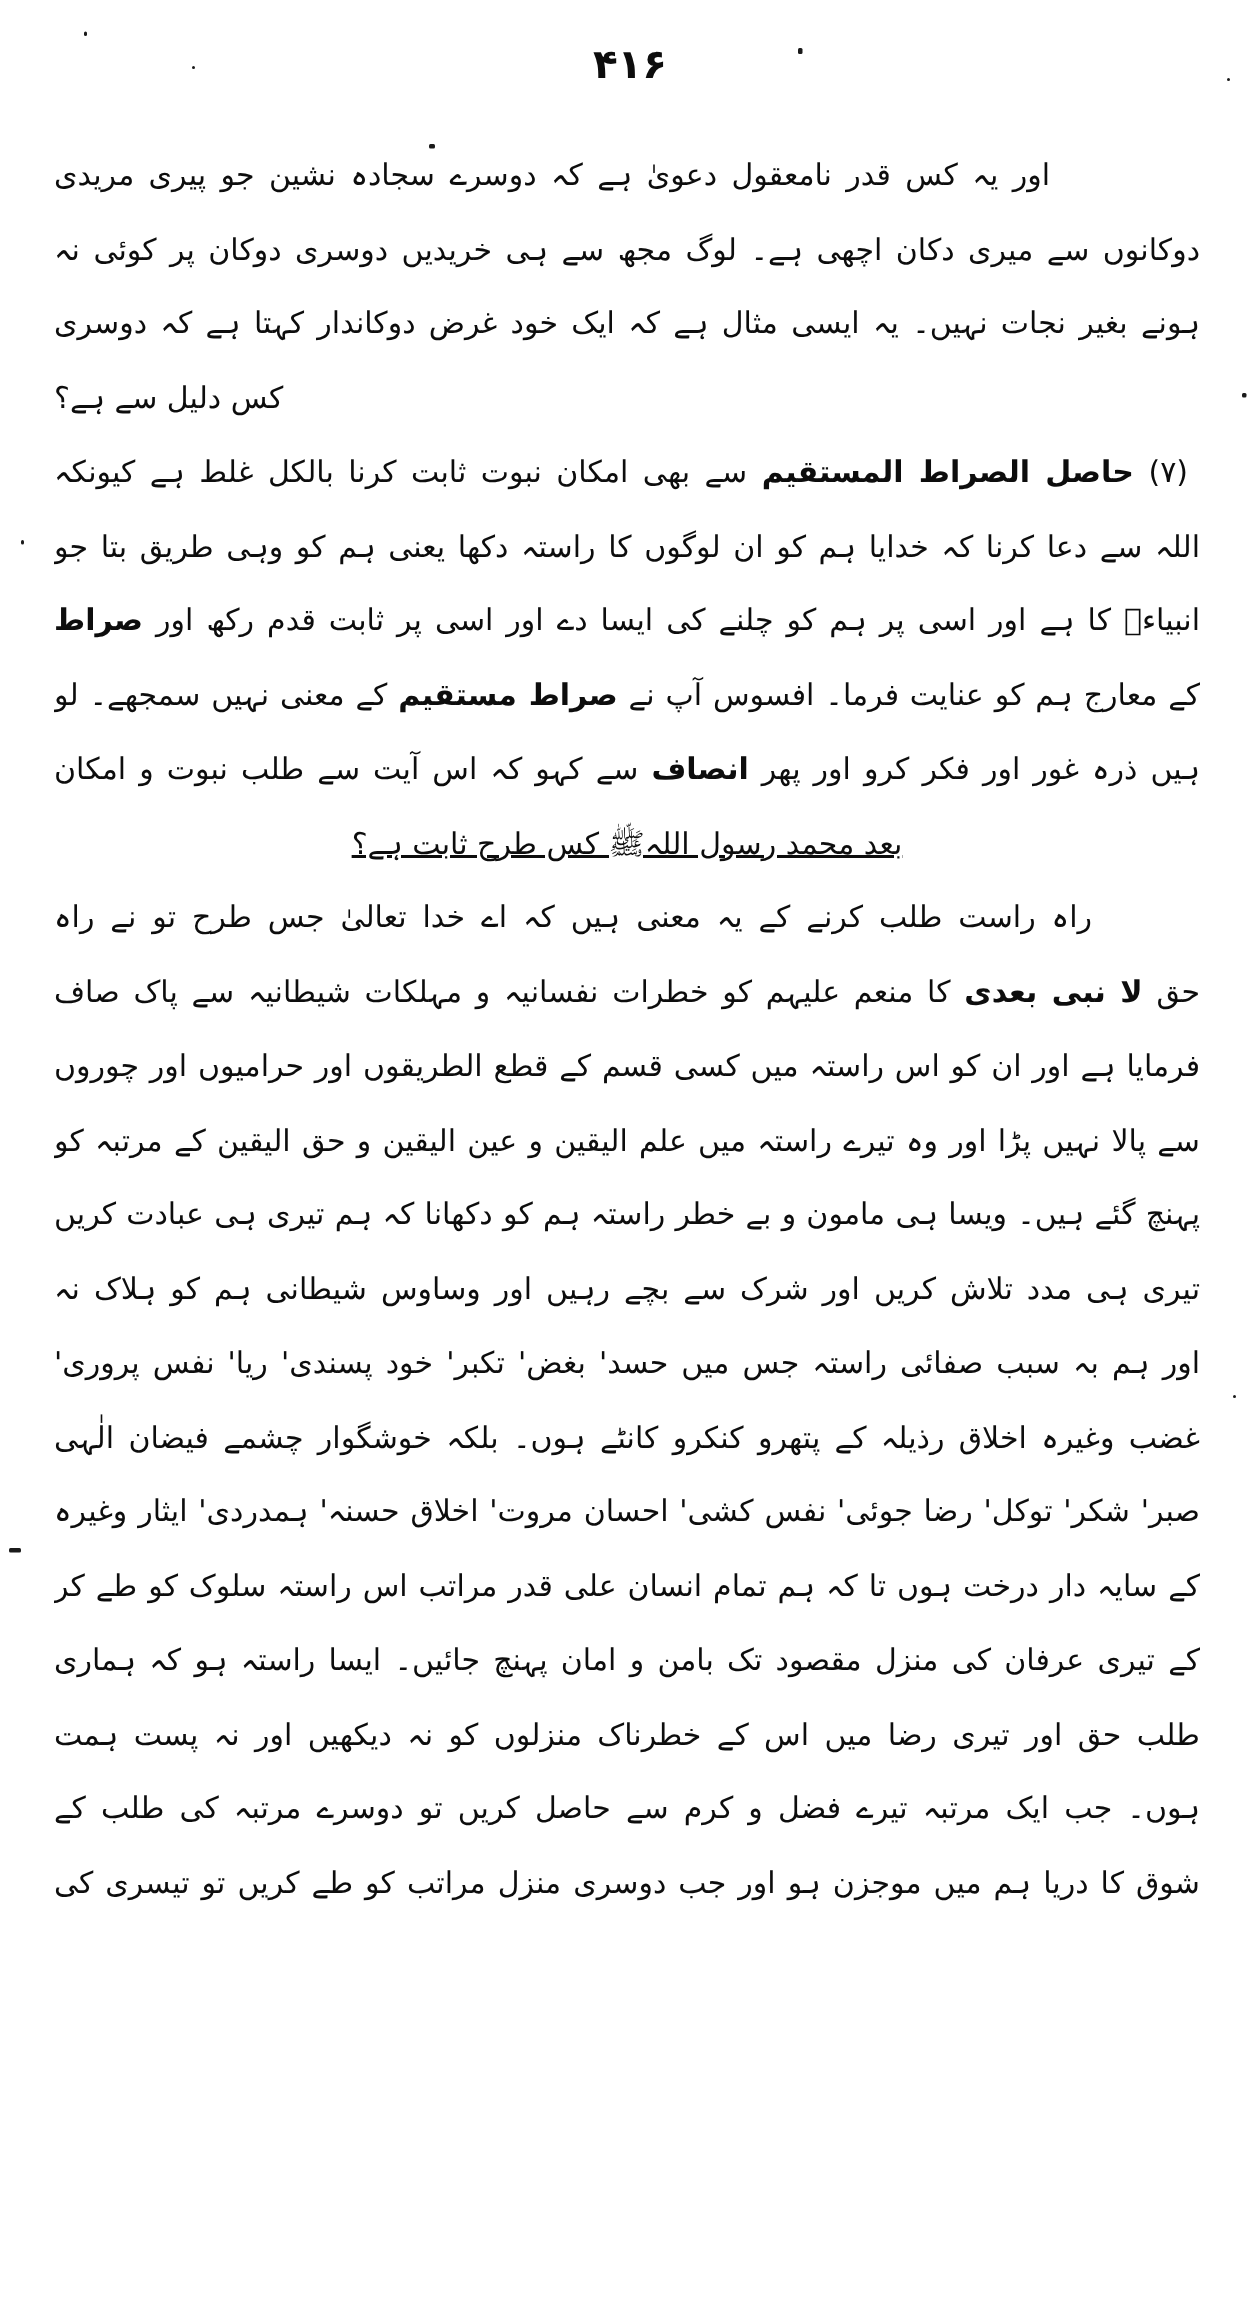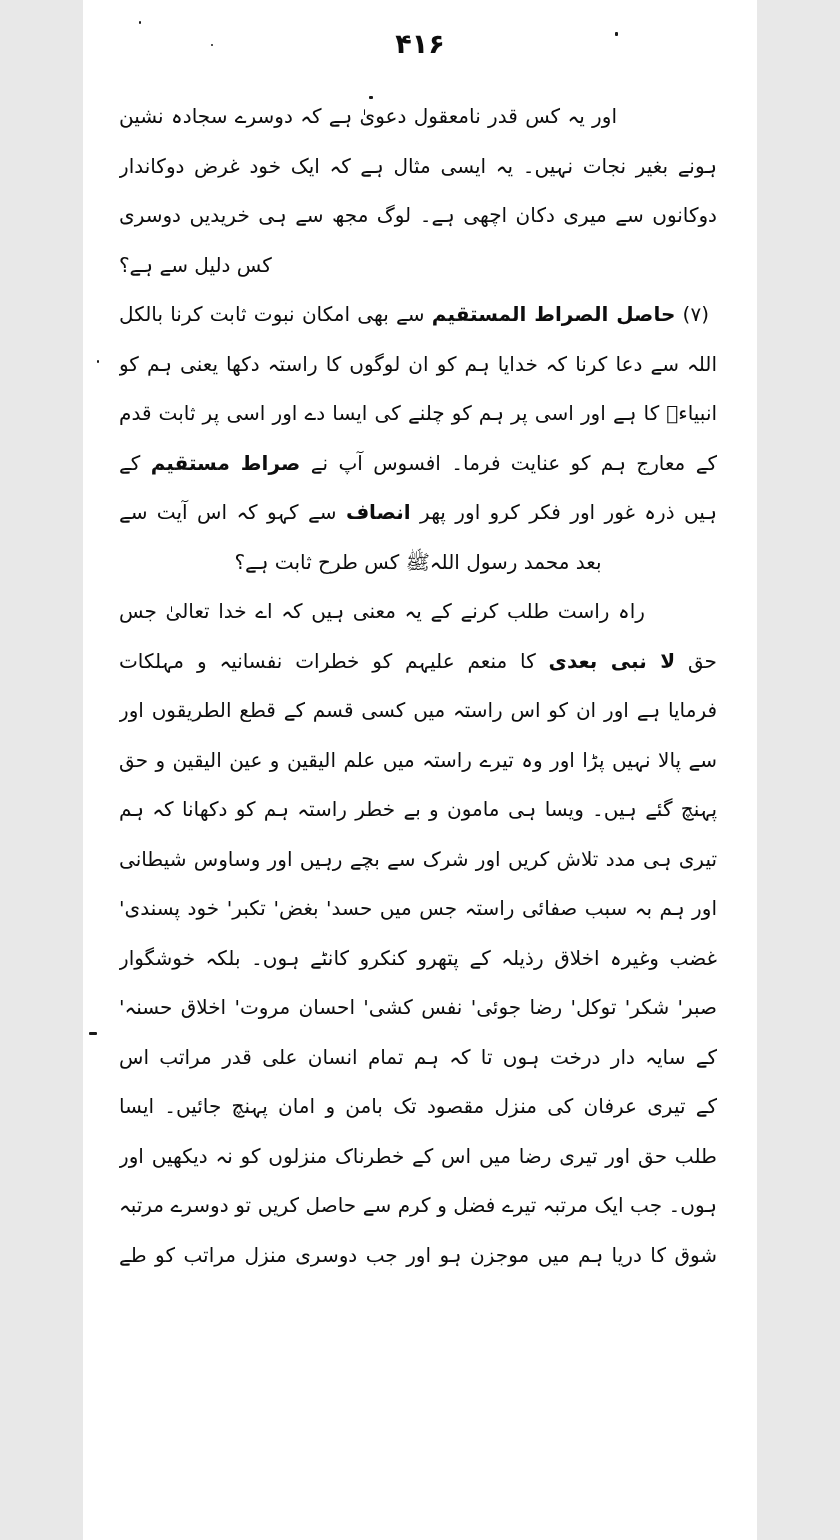--- a/index.html
+++ b/index.html
@@ -1,18 +1,18 @@
 <!DOCTYPE html>
 <html lang="ur" dir="rtl"><head>
 <meta charset="utf-8">
 <style>
   html,body{margin:0;padding:0;background:#e8e8e8;}
   .page{
     position:relative;
-    width:674px;height:1540px;
+    width:840px;height:1540px;
     margin:0 auto;
     background:#ffffff;
     overflow:hidden;
     font-family:"DejaVu Sans",sans-serif;
     color:#0d0d0d;
     direction:rtl;
   }
   .header-number{
     position:absolute;top:28px;left:0;right:0;
     text-align:center;
@@ -30,36 +30,36 @@
   }
   .paragraph{margin:0;padding:0;}
   .line{
     font-size:20px;
     line-height:49.5px;
     height:49.5px;
     overflow:hidden;
   }
   .line.justify{text-align:justify;text-align-last:justify;}
   .line.left{text-align:right;text-align-last:left;}
-  .line.center{text-align:center;text-align-last:center;}
+  .line.center{text-align:center;text-align-last:center;text-decoration:underline;}
   .seg-bold{font-weight:bold;}
   .speck{position:absolute;background:#1a1a1a;border-radius:1px;}
 </style>
 </head>
 <body>
 
 <div class="page">
 
   <div class="header-number">۴۱۶</div>
 
   <div class="text-block" id="text-block">
       <div class="paragraph">
         <div class="line justify" style="padding-right: 100px;"><span class="seg">اور یہ کس قدر نامعقول دعویٰ ہے کہ دوسرے سجادہ نشین جو پیری مریدی کرتے</span></div>
+        <div class="line justify"><span class="seg">دوکانوں سے میری دکان اچھی ہے۔ لوگ مجھ سے ہی خریدیں دوسری دوکان پر کوئی نہ</span></div>
         <div class="line justify"><span class="seg">ہونے بغیر نجات نہیں۔ یہ ایسی مثال ہے کہ ایک خود غرض دوکاندار کہتا ہے کہ دوسری</span></div>
-        <div class="line justify"><span class="seg">دوکانوں سے میری دکان اچھی ہے۔ لوگ مجھ سے ہی خریدیں دوسری دوکان پر کوئی نہ</span></div>
         <div class="line left"><span class="seg">کس دلیل سے ہے؟</span></div>
       </div>
       <div class="paragraph">
         <div class="line justify" style="padding-right: 8px;"><span class="seg">(۷) </span><span class="seg-bold">حاصل الصراط المستقیم</span><span class="seg"> سے بھی امکان نبوت ثابت کرنا بالکل غلط ہے کیونکہ</span></div>
         <div class="line justify"><span class="seg">اللہ سے دعا کرنا کہ خدایا ہم کو ان لوگوں کا راستہ دکھا یعنی ہم کو وہی طریق بتا جو طریق</span></div>
         <div class="line justify"><span class="seg">انبیاءؑ کا ہے اور اسی پر ہم کو چلنے کی ایسا دے اور اسی پر ثابت قدم رکھ اور </span><span class="seg-bold">صراط مستقیم</span></div>
         <div class="line justify"><span class="seg">کے معارج ہم کو عنایت فرما۔ افسوس آپ نے </span><span class="seg-bold">صراط مستقیم</span><span class="seg"> کے معنی نہیں سمجھے۔ لو ہم بتاتے</span></div>
         <div class="line justify"><span class="seg">ہیں ذرہ غور اور فکر کرو اور پھر </span><span class="seg-bold">انصاف</span><span class="seg"> سے کہو کہ اس آیت سے طلب نبوت و امکان نبوت</span></div>
         <div class="line center"><span class="seg">بعد محمد رسول اللہﷺ کس طرح ثابت ہے؟</span></div>
       </div>

